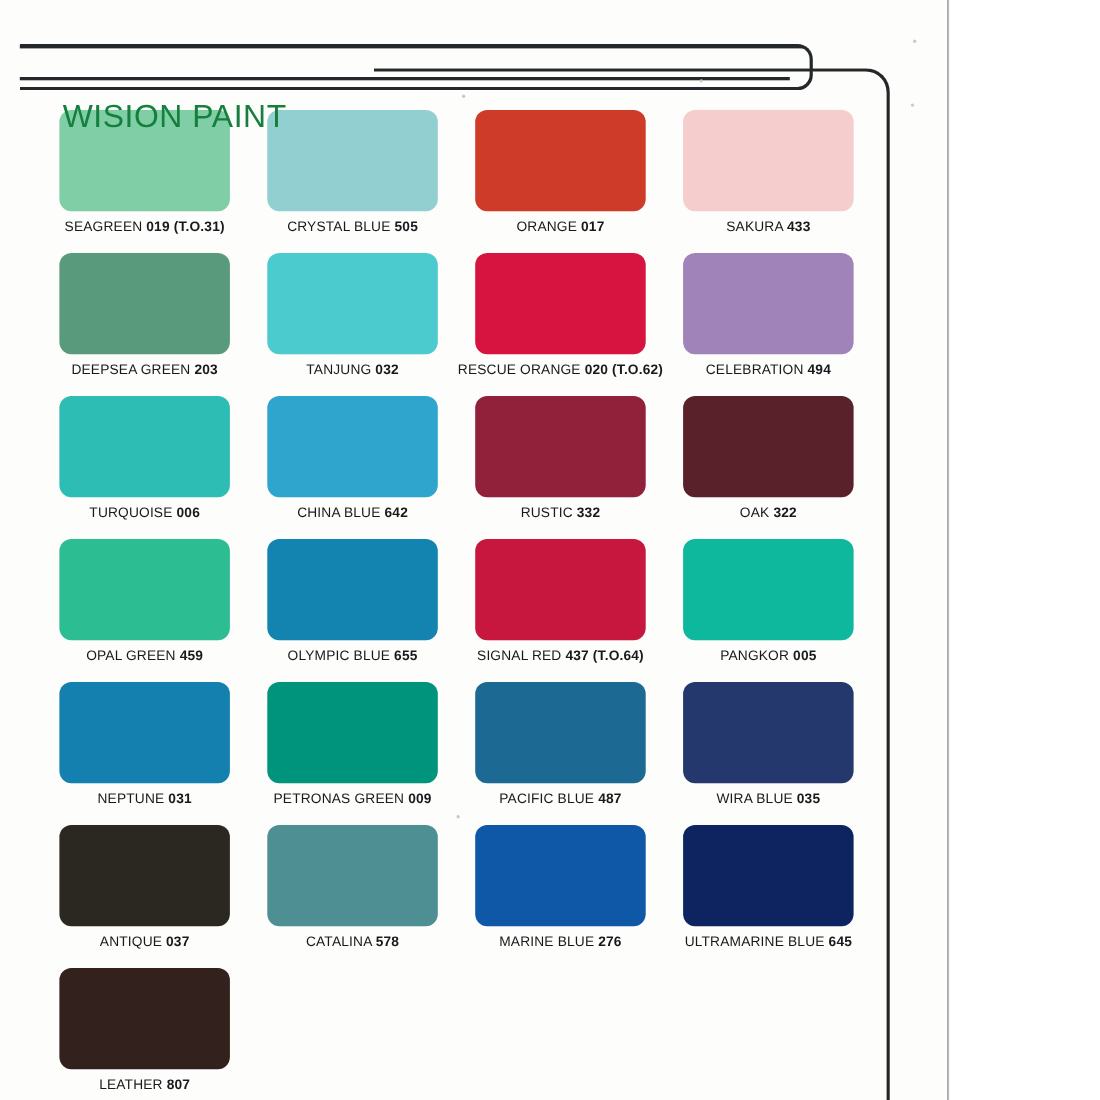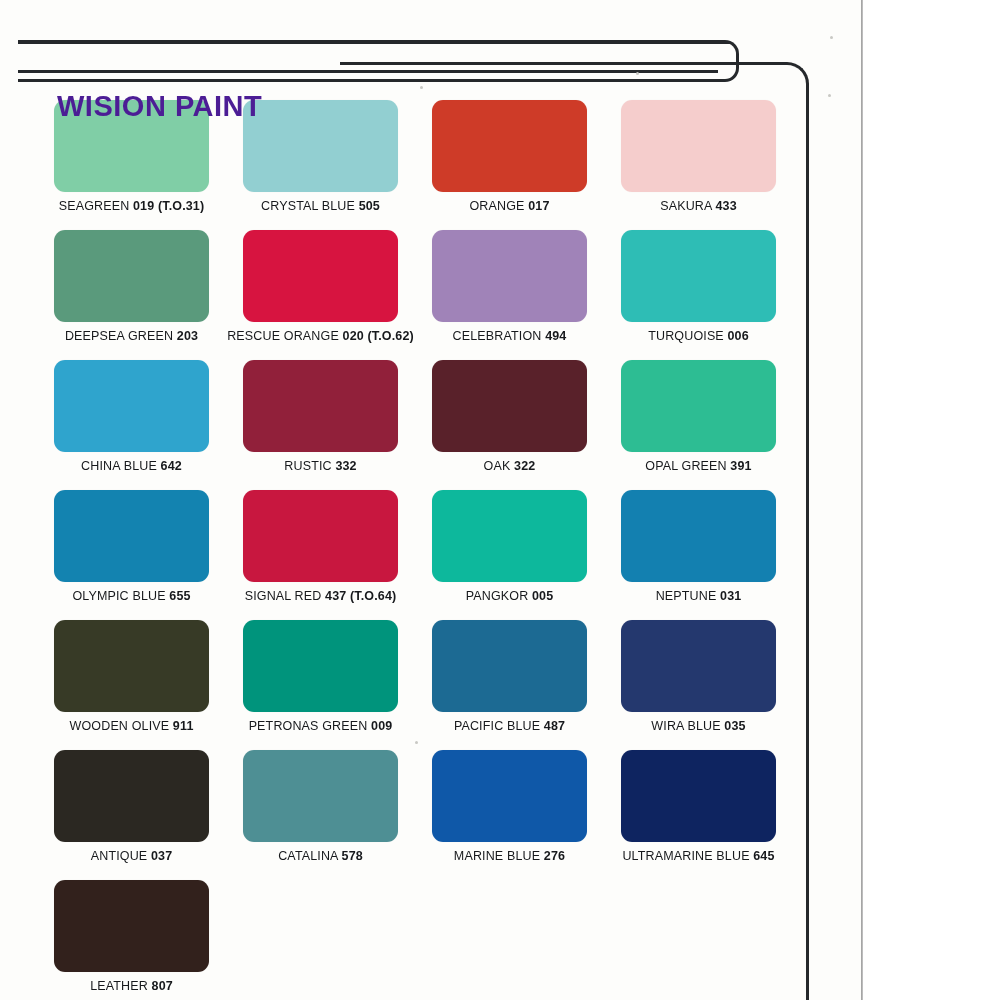--- a/index.html
+++ b/index.html
@@ -69,22 +69,22 @@
     color:#17191c;
     font-weight:400;
   }
   .chip-label b{font-weight:700;}
 
   
   #brand-title{
     position:absolute;left:57px;top:90px;
     font-size:29px;
     letter-spacing:.5px;
-    color:#4c1d95;
-    font-weight:700;
+    color:#15803d;
+    font-weight:400;
     white-space:nowrap;
   }
 
   
   .speck{position:absolute;background:#c9c9c4;border-radius:50%;}
 </style>
 </head>
 <body>
 
 <div id="page">
@@ -115,20 +115,24 @@
       </div>
       <div class="cell">
         <div class="chip" style="background: rgb(245, 205, 204);"></div>
         <div class="chip-label">SAKURA <b>433</b></div>
       </div>
       <div class="cell">
         <div class="chip" style="background: rgb(90, 154, 124);"></div>
         <div class="chip-label">DEEPSEA GREEN <b>203</b></div>
       </div>
       <div class="cell">
+        <div class="chip" style="background: rgb(75, 203, 205);"></div>
+        <div class="chip-label">TANJUNG <b>032</b></div>
+      </div>
+      <div class="cell">
         <div class="chip" style="background: rgb(215, 20, 64);"></div>
         <div class="chip-label">RESCUE ORANGE <b>020 (T.O.62)</b></div>
       </div>
       <div class="cell">
         <div class="chip" style="background: rgb(160, 131, 184);"></div>
         <div class="chip-label">CELEBRATION <b>494</b></div>
       </div>
       <div class="cell">
         <div class="chip" style="background: rgb(46, 189, 181);"></div>
         <div class="chip-label">TURQUOISE <b>006</b></div>
@@ -140,43 +144,39 @@
       <div class="cell">
         <div class="chip" style="background: rgb(145, 32, 58);"></div>
         <div class="chip-label">RUSTIC <b>332</b></div>
       </div>
       <div class="cell">
         <div class="chip" style="background: rgb(89, 33, 42);"></div>
         <div class="chip-label">OAK <b>322</b></div>
       </div>
       <div class="cell">
         <div class="chip" style="background: rgb(45, 189, 147);"></div>
-        <div class="chip-label">OPAL GREEN <b>391</b></div>
+        <div class="chip-label">OPAL GREEN <b>459</b></div>
       </div>
       <div class="cell">
         <div class="chip" style="background: rgb(19, 131, 176);"></div>
         <div class="chip-label">OLYMPIC BLUE <b>655</b></div>
       </div>
       <div class="cell">
         <div class="chip" style="background: rgb(200, 23, 63);"></div>
         <div class="chip-label">SIGNAL RED <b>437 (T.O.64)</b></div>
       </div>
       <div class="cell">
         <div class="chip" style="background: rgb(13, 184, 156);"></div>
         <div class="chip-label">PANGKOR <b>005</b></div>
       </div>
       <div class="cell">
         <div class="chip" style="background: rgb(19, 128, 176);"></div>
         <div class="chip-label">NEPTUNE <b>031</b></div>
       </div>
       <div class="cell">
-        <div class="chip" style="background: rgb(55, 58, 38);"></div>
-        <div class="chip-label">WOODEN OLIVE <b>911</b></div>
-      </div>
-      <div class="cell">
         <div class="chip" style="background: rgb(0, 148, 124);"></div>
         <div class="chip-label">PETRONAS GREEN <b>009</b></div>
       </div>
       <div class="cell">
         <div class="chip" style="background: rgb(28, 106, 147);"></div>
         <div class="chip-label">PACIFIC BLUE <b>487</b></div>
       </div>
       <div class="cell">
         <div class="chip" style="background: rgb(36, 56, 110);"></div>
         <div class="chip-label">WIRA BLUE <b>035</b></div>

